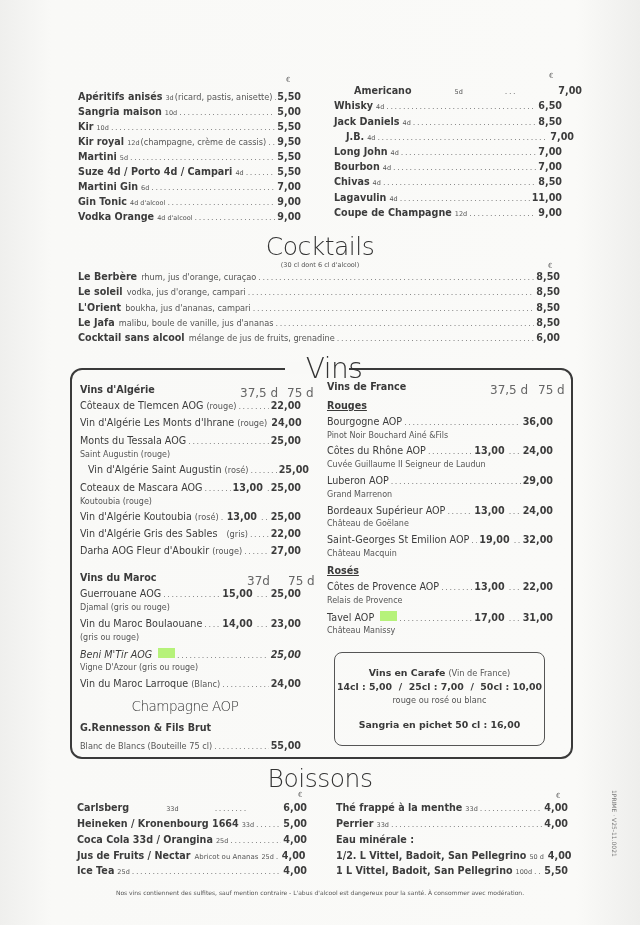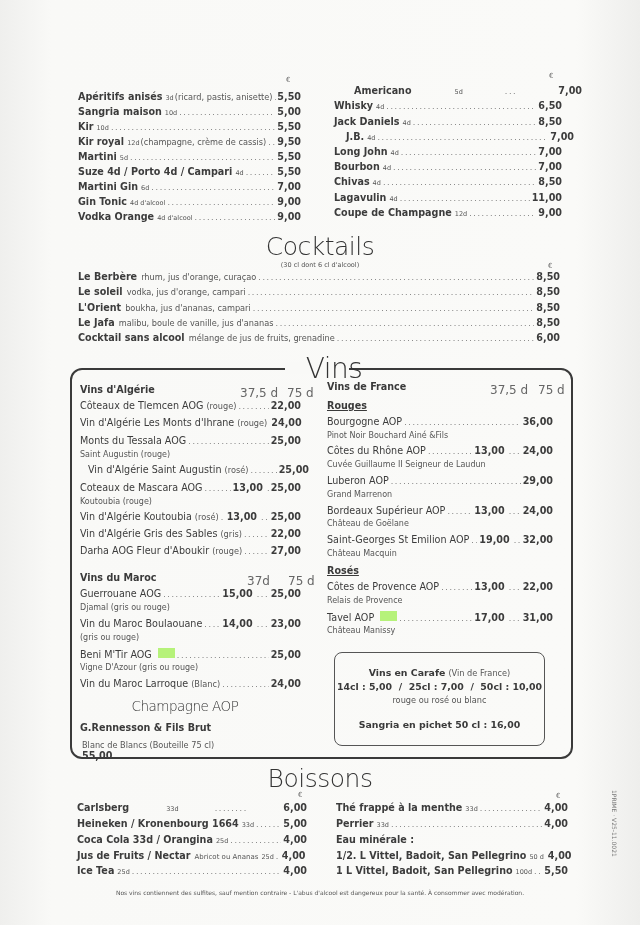--- a/index.html
+++ b/index.html
@@ -233,21 +233,21 @@
     <div class="row" style="left:80px; top:511px; width:221px;">
         <span>Vin d'Algérie Koutoubia</span>
         <span class="ds" style="margin-left:3px">(rosé)</span>
         <span class="dots" style="flex:0 0 4px"></span>
         <span class="mid">13,00</span>
         <span class="dots"></span>
         <span class="pr">25,00</span>
       </div>
     <div class="row" style="left:80px; top:528px; width:221px;">
         <span>Vin d'Algérie Gris des Sables</span>
-        <span class="ds" style="margin-left:3px">(gris)</span>
+        <span class="ds" style="margin-left:9px">(gris)</span>
         <span class="dots"></span>
         <span class="pr">22,00</span>
       </div>
     <div class="row" style="left:80px; top:545px; width:221px;">
         <span>Darha AOG Fleur d'Aboukir</span>
         <span class="ds" style="margin-left:3px">(rouge)</span>
         <span class="dots"></span>
         <span class="pr">27,00</span>
       </div>
   </div>
@@ -266,38 +266,38 @@
       </div>
     <div class="sub" style="left:80px; top:603px;">Djamal (gris ou rouge)</div>
     <div class="row" style="left:80px; top:618px; width:221px;">
         <span>Vin du Maroc Boulaouane</span>
         <span class="dots"></span>
         <span class="mid">14,00</span>
         <span class="dots" style="flex:0 0 12px"></span>
         <span class="pr">23,00</span>
       </div>
     <div class="sub" style="left:80px; top:633px;">(gris ou rouge)</div>
-    <div class="row" style="left:80px; top:648px; width:221px;">
+    <div class="row" style="left:80px; top:648px; width:221px;font-style:italic;">
         <span>Beni M'Tir AOG</span>
         <span class="hl"></span>
         <span class="dots"></span>
         <span class="pr">25,00</span>
       </div>
     <div class="sub" style="left:80px; top:663px;">Vigne D'Azour (gris ou rouge)</div>
     <div class="row" style="left:80px; top:678px; width:221px;">
         <span>Vin du Maroc Larroque</span>
         <span class="ds" style="margin-left:3px">(Blanc)</span>
         <span class="dots"></span>
         <span class="pr">24,00</span>
       </div>
   </div>
 
   <div class="title" style="left:110px; top:698px; width:150px; font-size:13.5px;">Champagne AOP</div>
   <div class="subhead" style="left:80px; top:722px;">G.Rennesson &amp; Fils Brut</div>
-  <div class="row" style="left:80px; top:740px; width:221px;flex-direction:column;">
+  <div class="row" style="left:80px; top:740px; width:221px;">
       <span class="ds" style="margin-left:0; font-size:8.2px">Blanc de Blancs (Bouteille 75 cl)</span>
       <span class="dots"></span>
       <span class="pr">55,00</span>
     </div>
 
   <div class="subhead" style="left:327px; top:381px;">Vins de France</div>
   <div class="colhead" style="left:490px; top:383px;">37,5 d</div>
   <div class="colhead" style="left:538px; top:383px;">75 d</div>
   <div class="subhead u" style="left:327px; top:400px;">Rouges</div>
 

